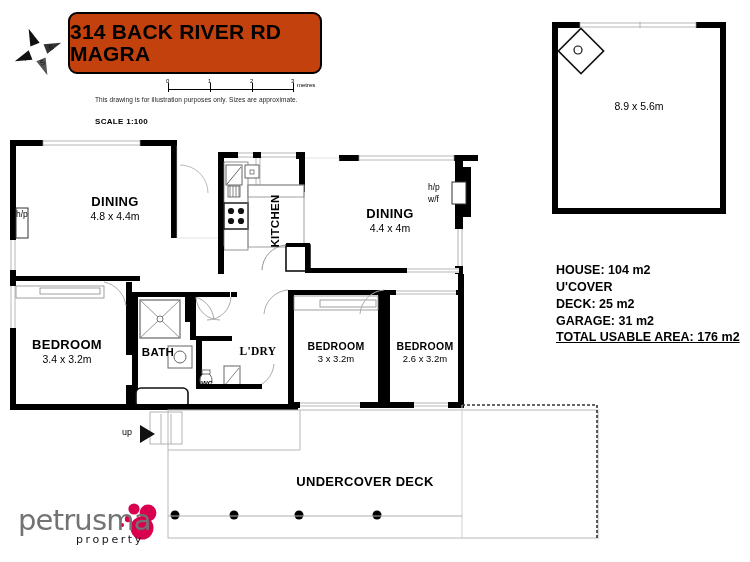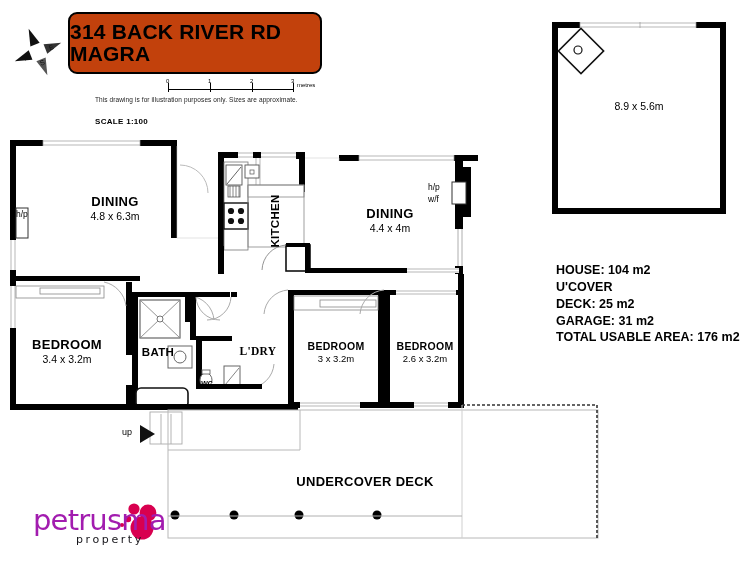--- a/index.html
+++ b/index.html
@@ -17,33 +17,33 @@
   #scale-label{position:absolute;left:0;top:1px;font-size:8px;font-weight:bold;letter-spacing:.3px;margin-top:36px;}
   #scale-bar{position:absolute;left:73px;top:9px;width:125px;height:1px;background:#000;}
   .stick{position:absolute;width:1px;height:9px;background:#000;top:3px;}
   .snum{position:absolute;font-size:6px;top:-2px;}
   #scale-unit{position:absolute;left:202px;top:2px;font-size:6px;}
   #disclaimer{position:absolute;left:95px;top:96px;font-size:6.5px;color:#222;letter-spacing:.1px;}
   
   #compass{position:absolute;left:10px;top:24px;width:56px;height:56px;}
   
   #areas{position:absolute;left:556px;top:262px;font-size:12.5px;font-weight:bold;line-height:17px;}
-  #total-area{position:absolute;left:556px;top:330px;font-size:12.5px;font-weight:bold;}
+  #total-area{position:absolute;left:556px;top:330px;font-size:12.5px;font-weight:bold;text-decoration:underline;}
   
   .rlabel{position:absolute;text-align:center;}
   .rname{font-size:13px;font-weight:bold;letter-spacing:.3px;white-space:nowrap;}
   .rdim{font-size:10.5px;white-space:nowrap;margin-top:1px;}
   .rname.sm{font-size:11.5px;}
   .rname.xs{font-size:10.5px;}
   .vert{transform:rotate(-90deg);transform-origin:center center;}
   .tiny{font-size:7px;}
   
   #logo{position:absolute;left:18px;top:495px;width:150px;height:55px;}
-  #logo-text{position:absolute;left:15px;top:8px;font-size:29px;font-weight:normal;
-      letter-spacing:-0.8px;color:#a21caf;font-family:"DejaVu Sans",sans-serif;}
+  #logo-text{position:absolute;left:0;top:8px;font-size:29px;font-weight:normal;
+      letter-spacing:-0.8px;color:#737373;font-family:"DejaVu Sans",sans-serif;}
   #logo-sub{position:absolute;left:58px;top:38px;font-size:11px;letter-spacing:2.6px;
       color:#18171c;font-family:"DejaVu Sans",sans-serif;}
 </style>
 </head>
 <body>
 
 <svg class="plan" id="plan-svg" viewBox="0 0 750 562">
   <rect x="0" y="0" width="750" height="562" fill="#ffffff"></rect>
 
   <g>
@@ -300,21 +300,21 @@
   <div class="snum" style="left:71px;">0</div>
   <div class="snum" style="left:113px;">1</div>
   <div class="snum" style="left:155px;">2</div>
   <div class="snum" style="left:196px;">3</div>
   <div id="scale-unit">metres</div>
 </div>
 <div id="disclaimer">This drawing is for illustration purposes only. Sizes are approximate.</div>
 
 <div class="rlabel" style="left:45px;top:194px;width:140px;">
   <div class="rname">DINING</div>
-  <div class="rdim">4.8 x 6.3m</div>
+  <div class="rdim">4.8 x 4.4m</div>
 </div>
 
 <div class="rlabel vert" style="left:235px;top:215px;width:80px;">
   <div class="rname sm">KITCHEN</div>
 </div>
 
 <div class="rlabel" style="left:330px;top:206px;width:120px;">
   <div class="rname">DINING</div>
   <div class="rdim">4.4 x 4m</div>
 </div>

